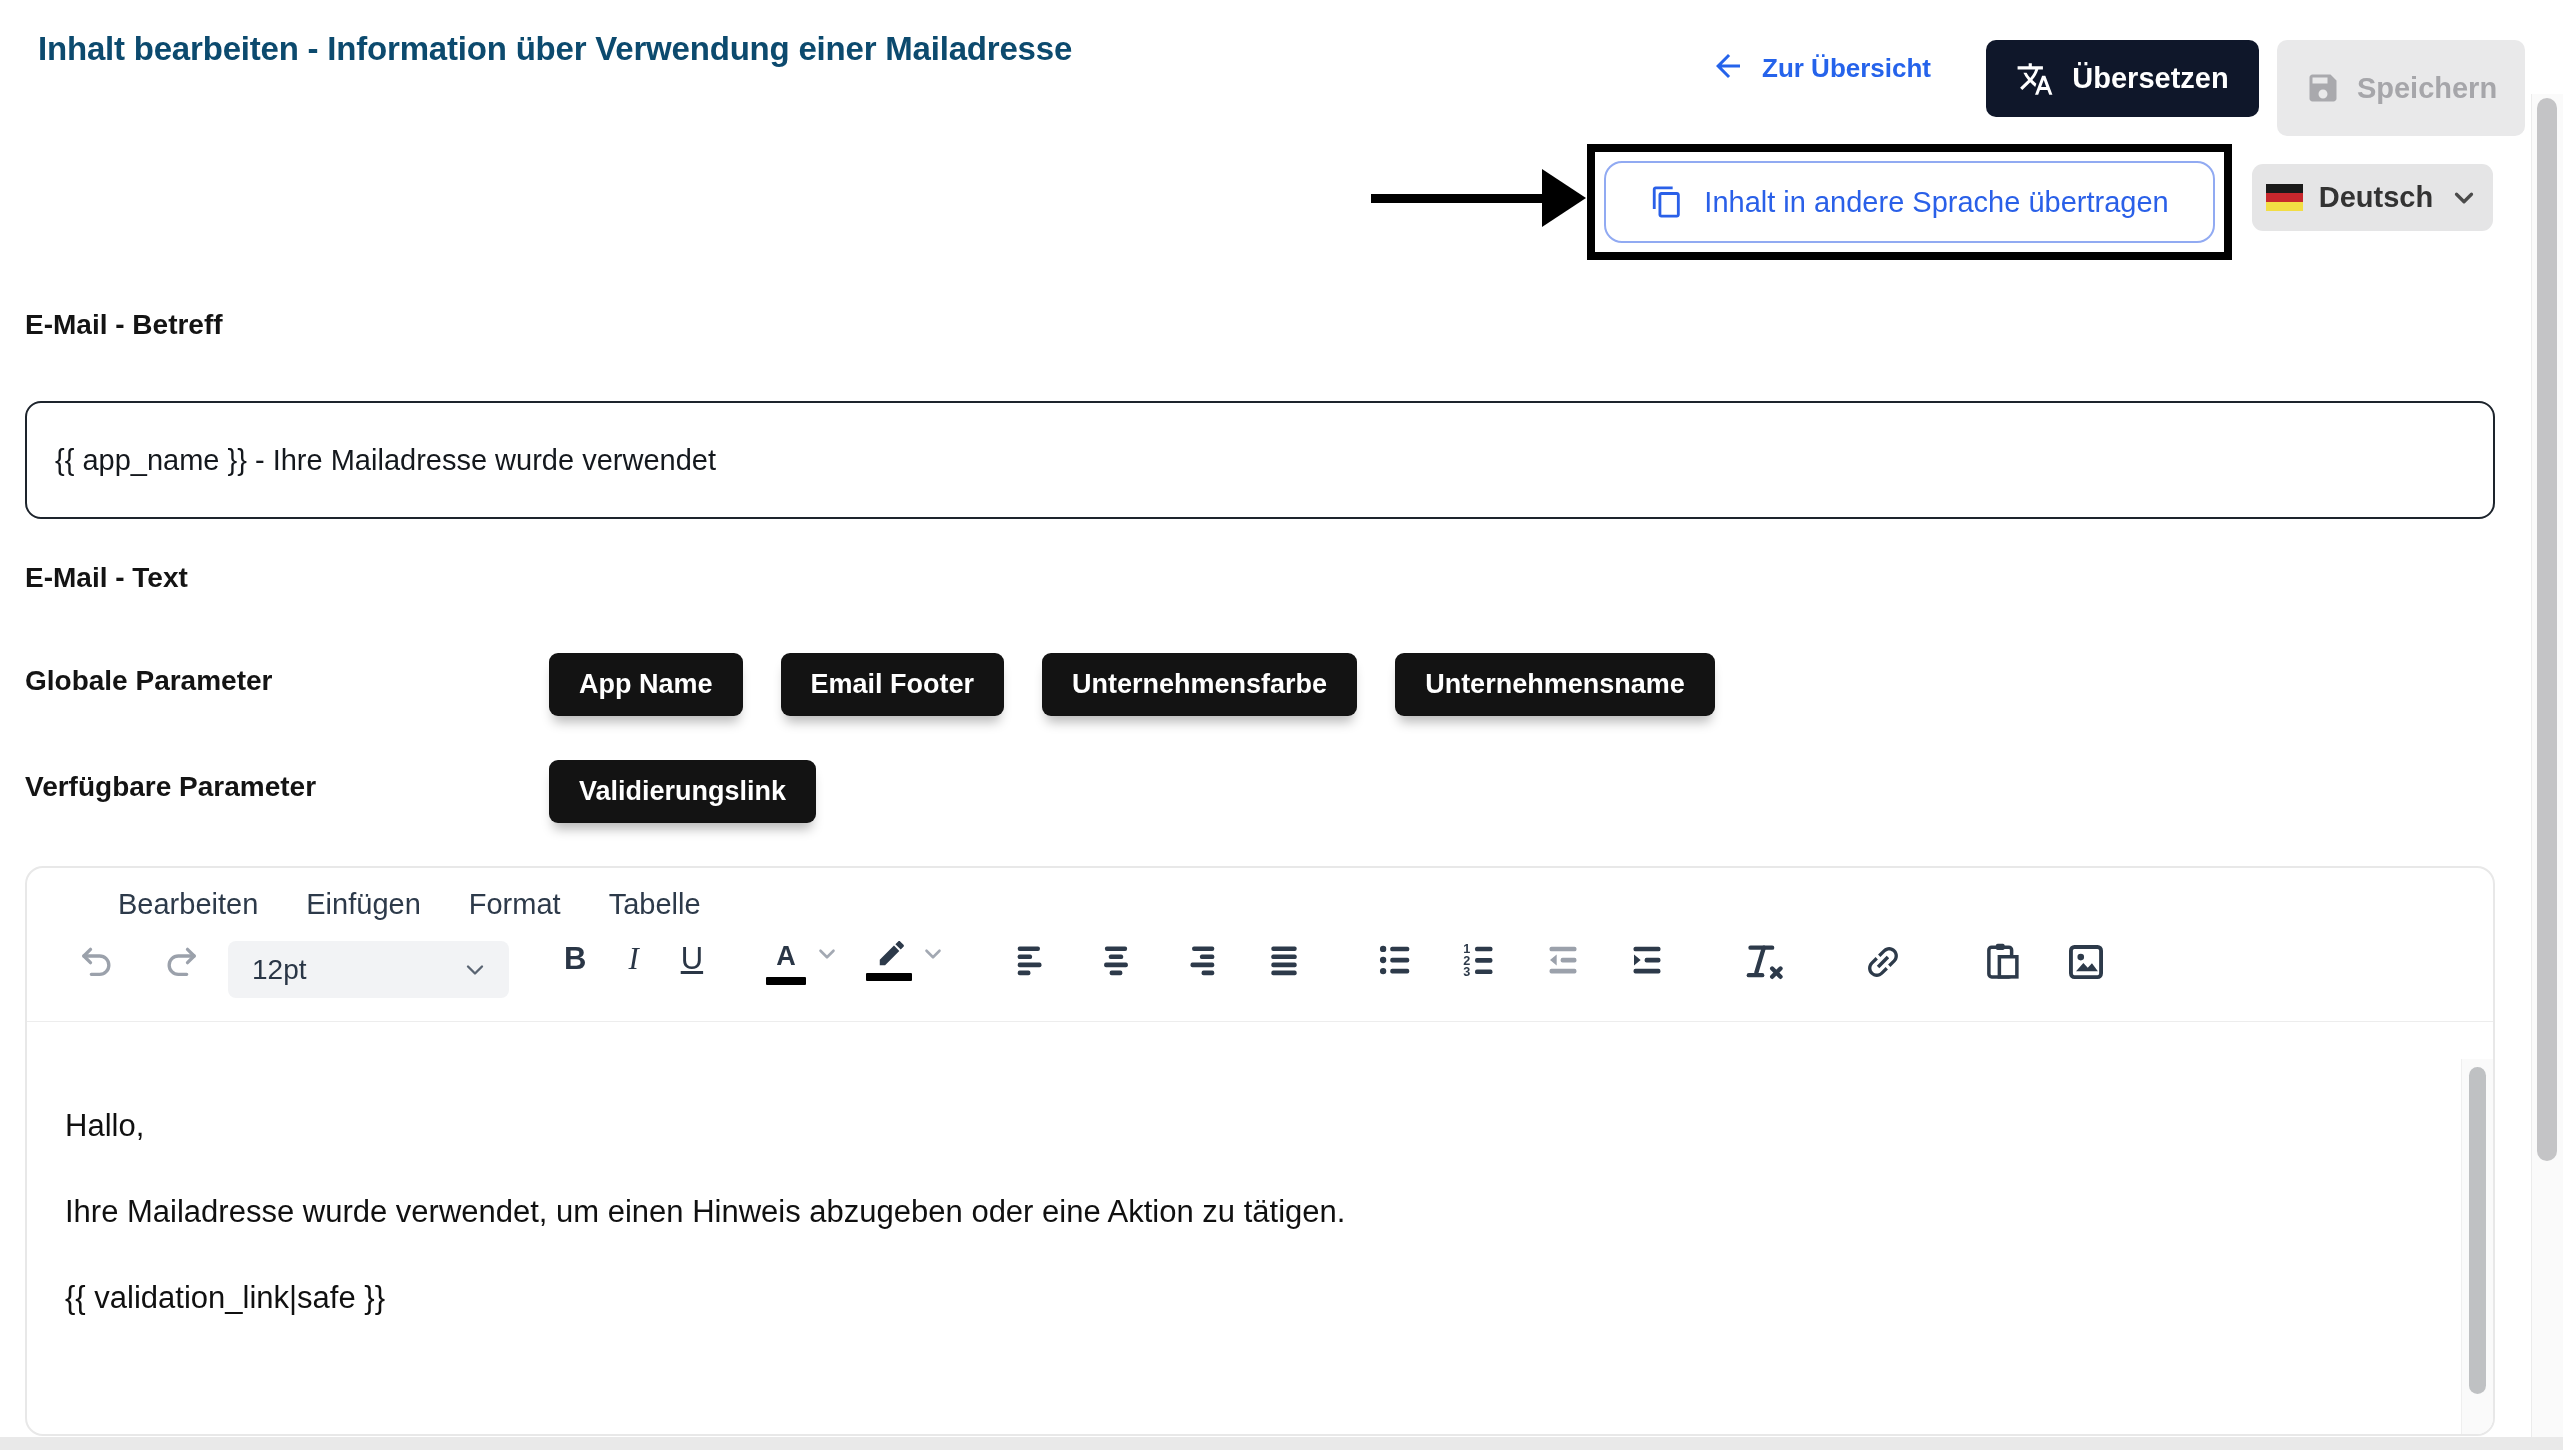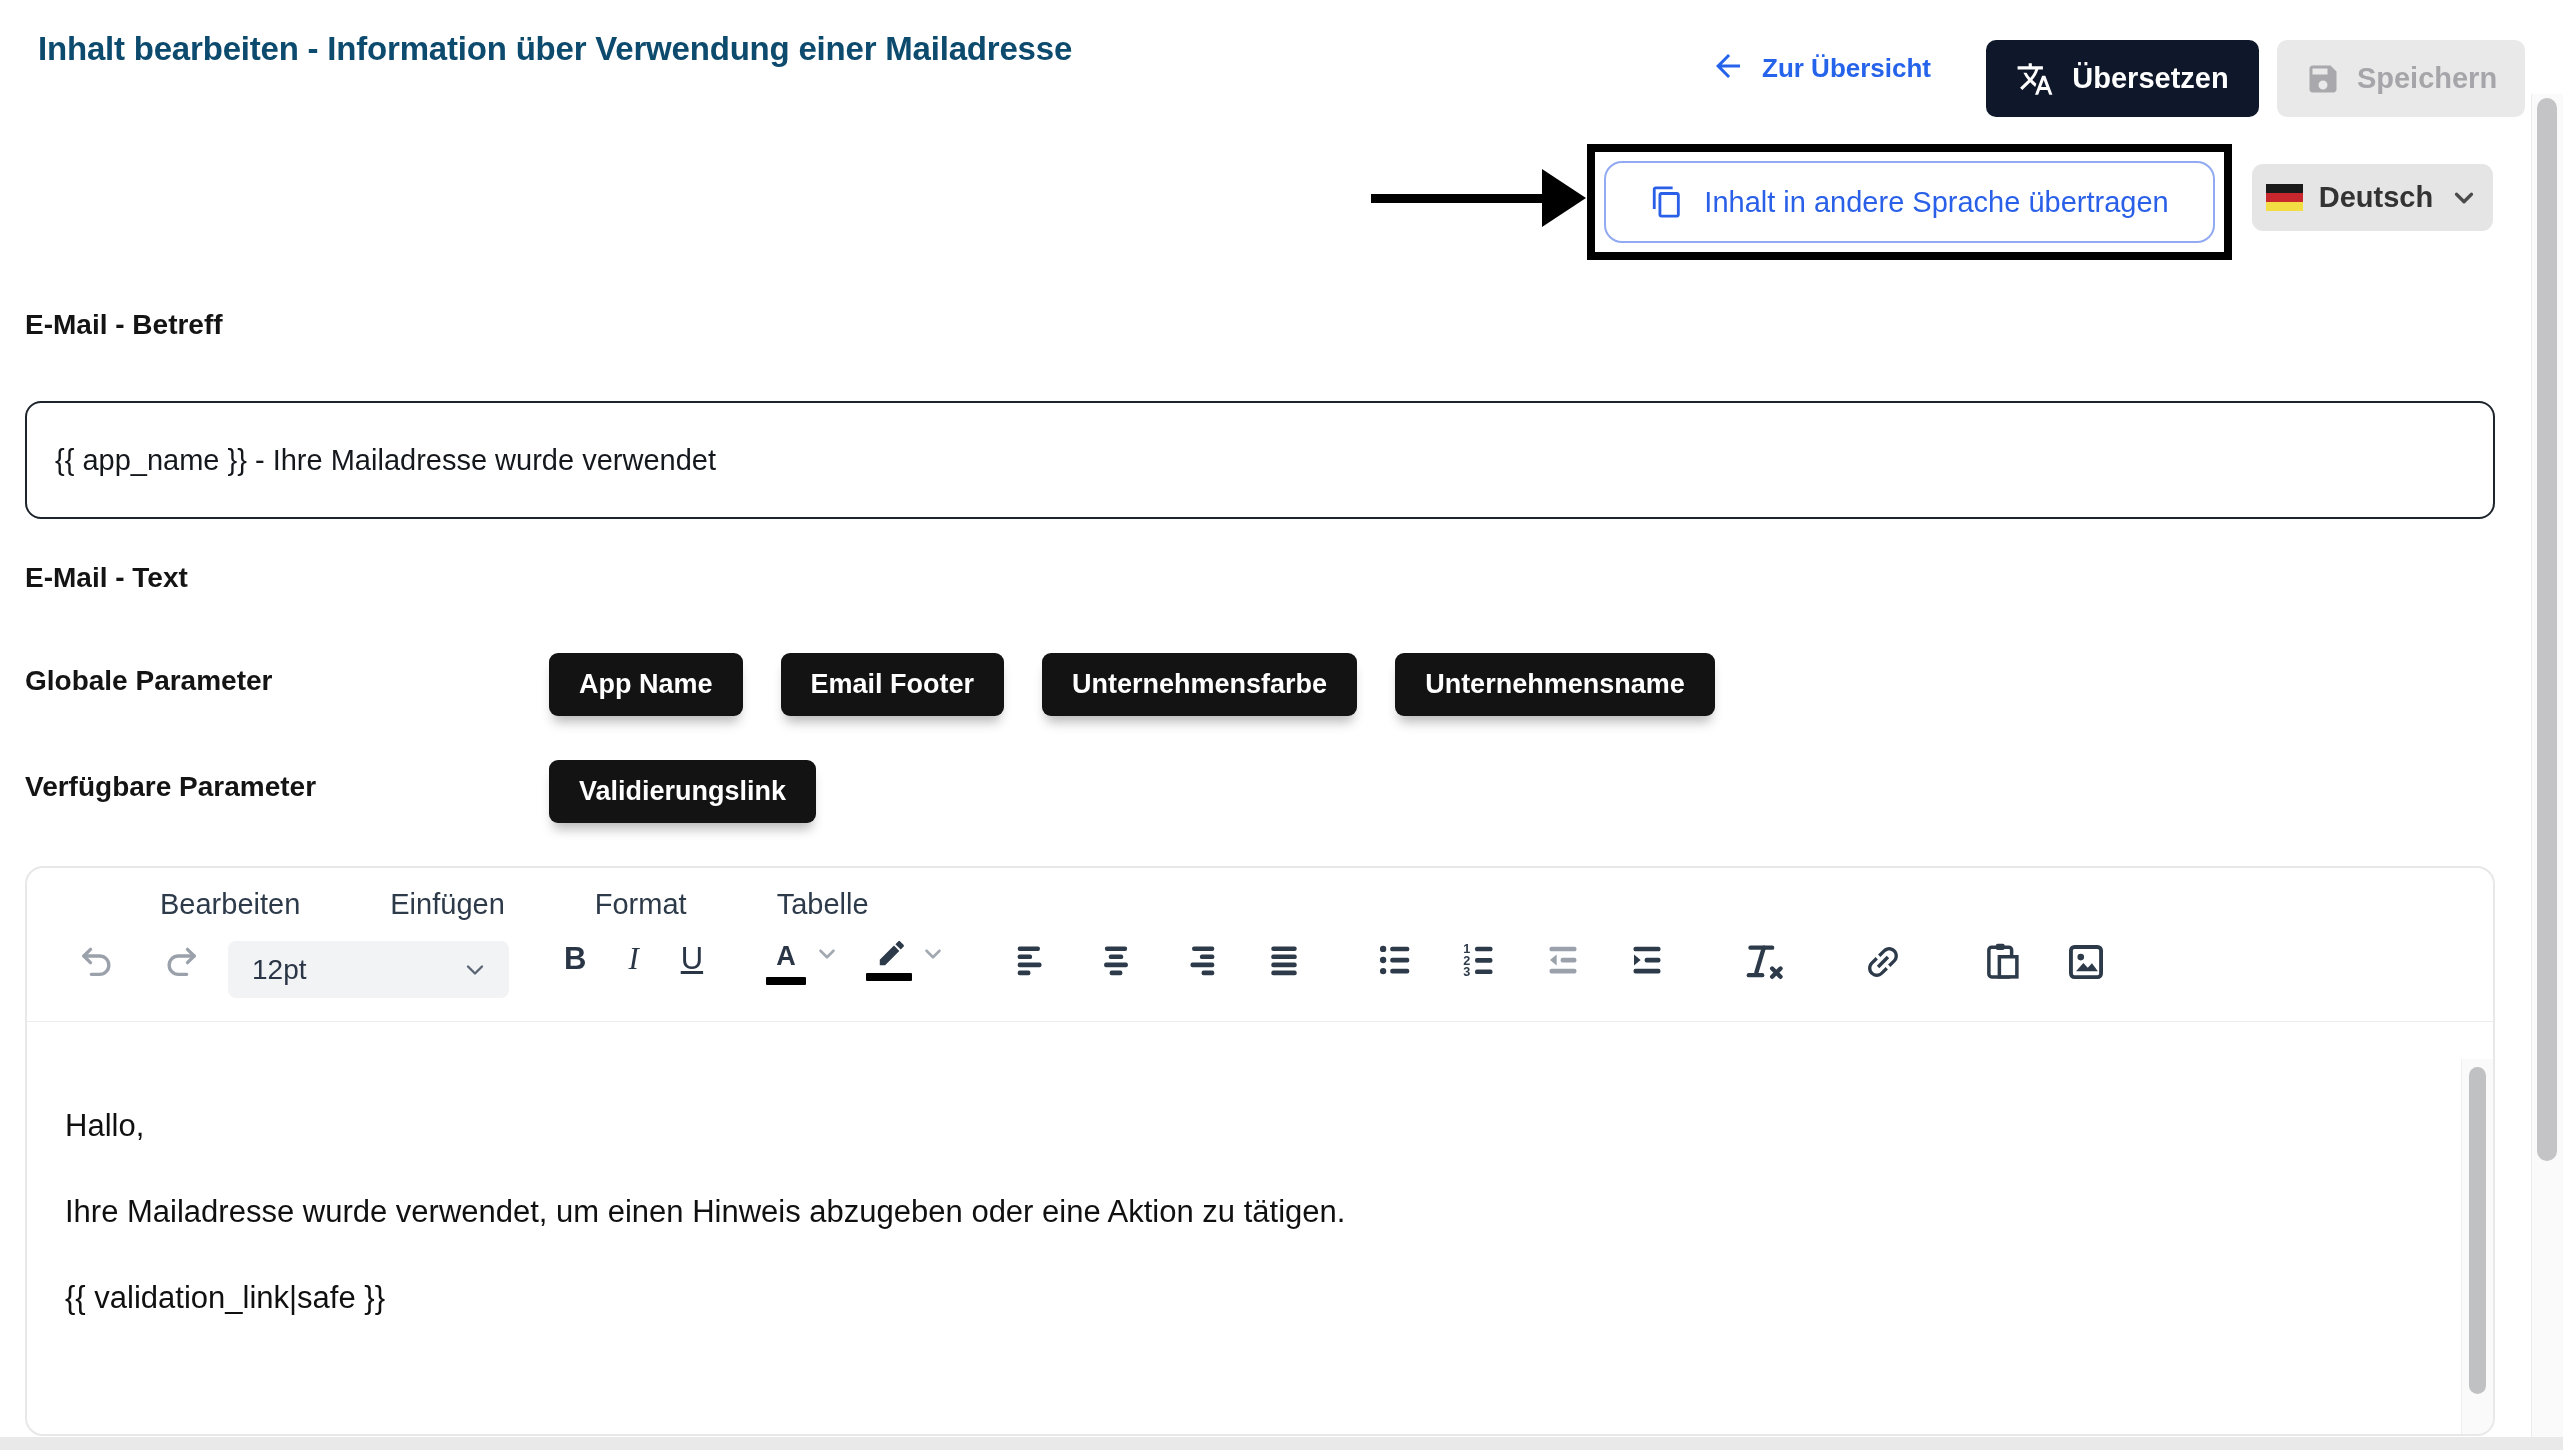--- a/index.html
+++ b/index.html
@@ -28,21 +28,21 @@
   .back-link svg { width: 36px; height: 36px; fill: #2563eb; }
 
   .btn { display: flex; align-items: center; justify-content: center;
          border-radius: 10px; font-weight: 600; border: none; cursor: pointer; }
   .btn-translate {
     left: 1986px; top: 40px; width: 273px; height: 77px;
     background: #0f172a; color: #ffffff; font-size: 29px; gap: 18px;
   }
   .btn-translate svg { width: 38px; height: 38px; fill: #ffffff; }
   .btn-save {
-    left: 2277px; top: 40px; width: 248px; height: 77px;
+    left: 2277px; top: 40px; width: 248px; height: 96px;
     background: #e9e9ea; color: #a6a6aa; font-size: 29px; gap: 16px;
     cursor: default;
   }
   .btn-save svg { width: 36px; height: 36px; fill: #a9a9ad; }
 
   
   .arrow-line { left: 1371px; top: 194px; width: 176px; height: 9px; background: #000; }
   .arrow-head {
     left: 1542px; top: 169px; width: 0; height: 0;
     border-top: 29px solid transparent; border-bottom: 29px solid transparent;
@@ -92,21 +92,21 @@
   .editor {
     left: 25px; top: 866px; width: 2470px; height: 570px;
     border: 2px solid #e8e8e8; border-radius: 18px; background: #fff;
     overflow: hidden;
   }
   .menubar {
     height: 73px; display: flex; align-items: center;
     padding-left: 91px; gap: 48px;
     font-size: 29px; color: #2d3a4a;
   }
-  .menubar span { cursor: pointer; margin-left: 42px; }
+  .menubar span { cursor: pointer; }
   .toolbar {
     height: 81px; display: flex; align-items: flex-start;
     padding-left: 51px; border-bottom: 1px solid #ededed;
   }
   .tb-btn { display: flex; align-items: center; justify-content: center;
             cursor: pointer; color: #2d3a4a; }
   .tb-btn svg { display: block; }
   .tb-disabled { color: #9ba1ab; cursor: default; }
   .g { margin-right: 42px; }
   .fontsize-select {

